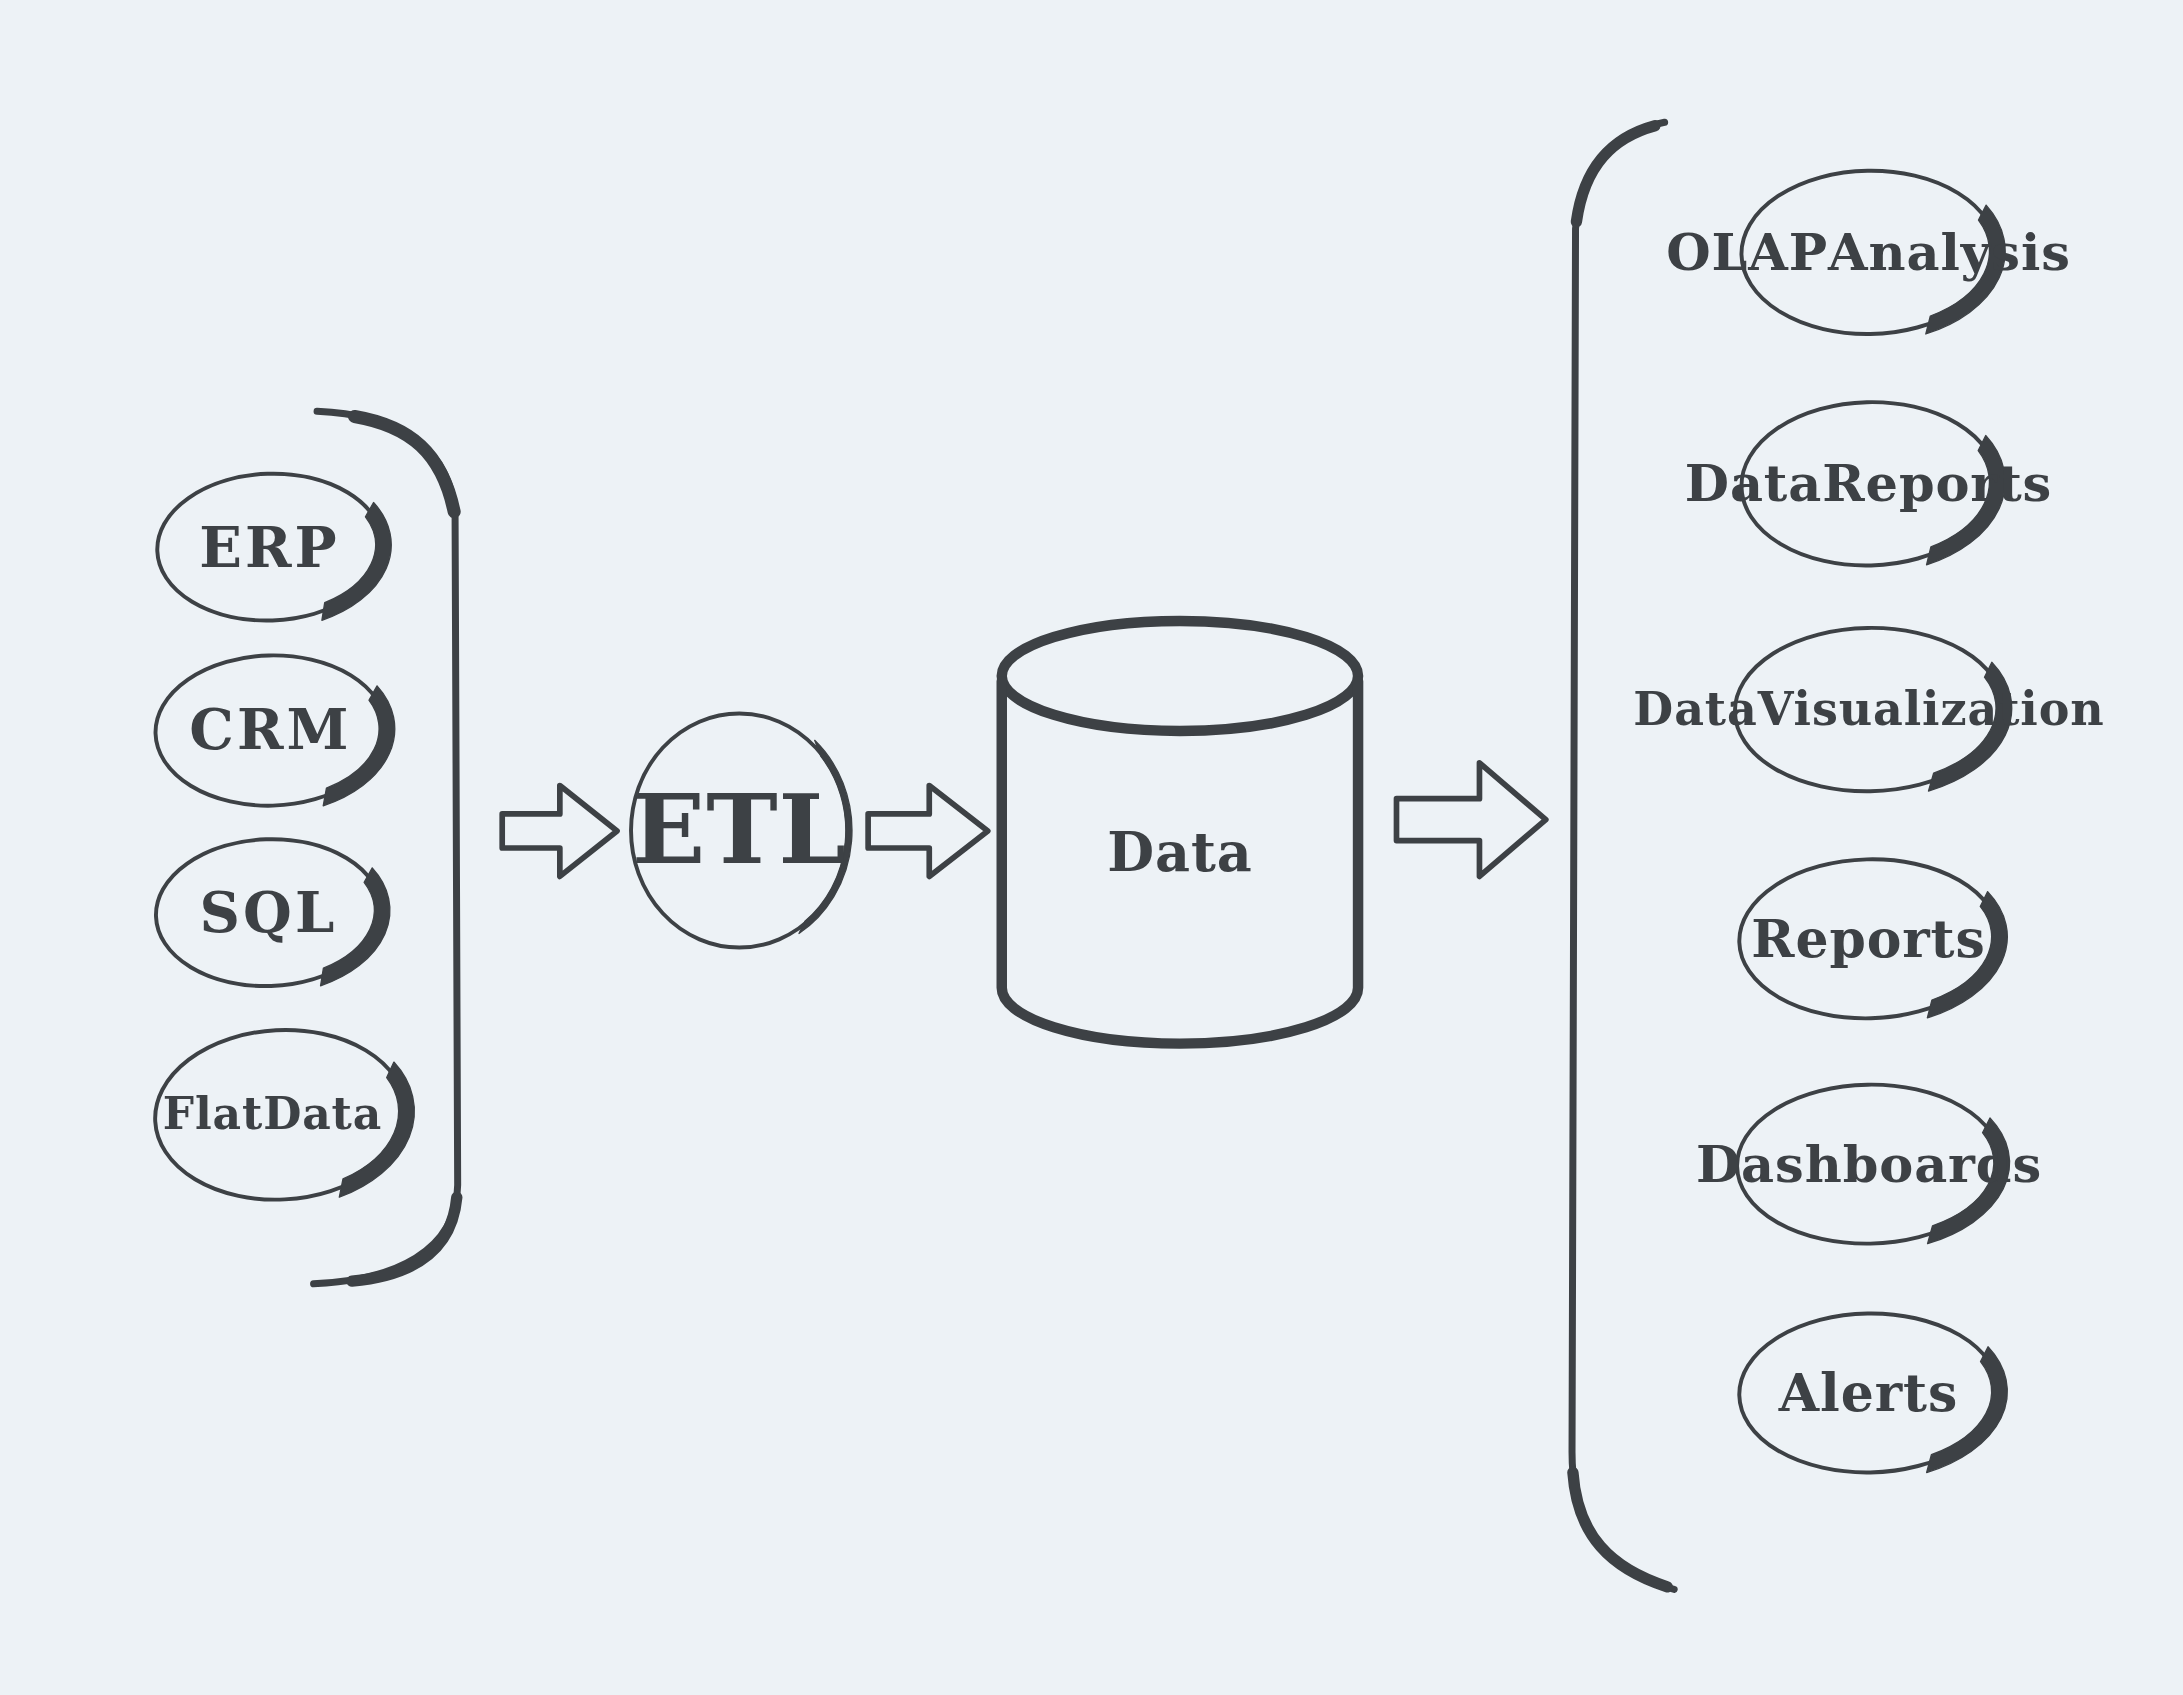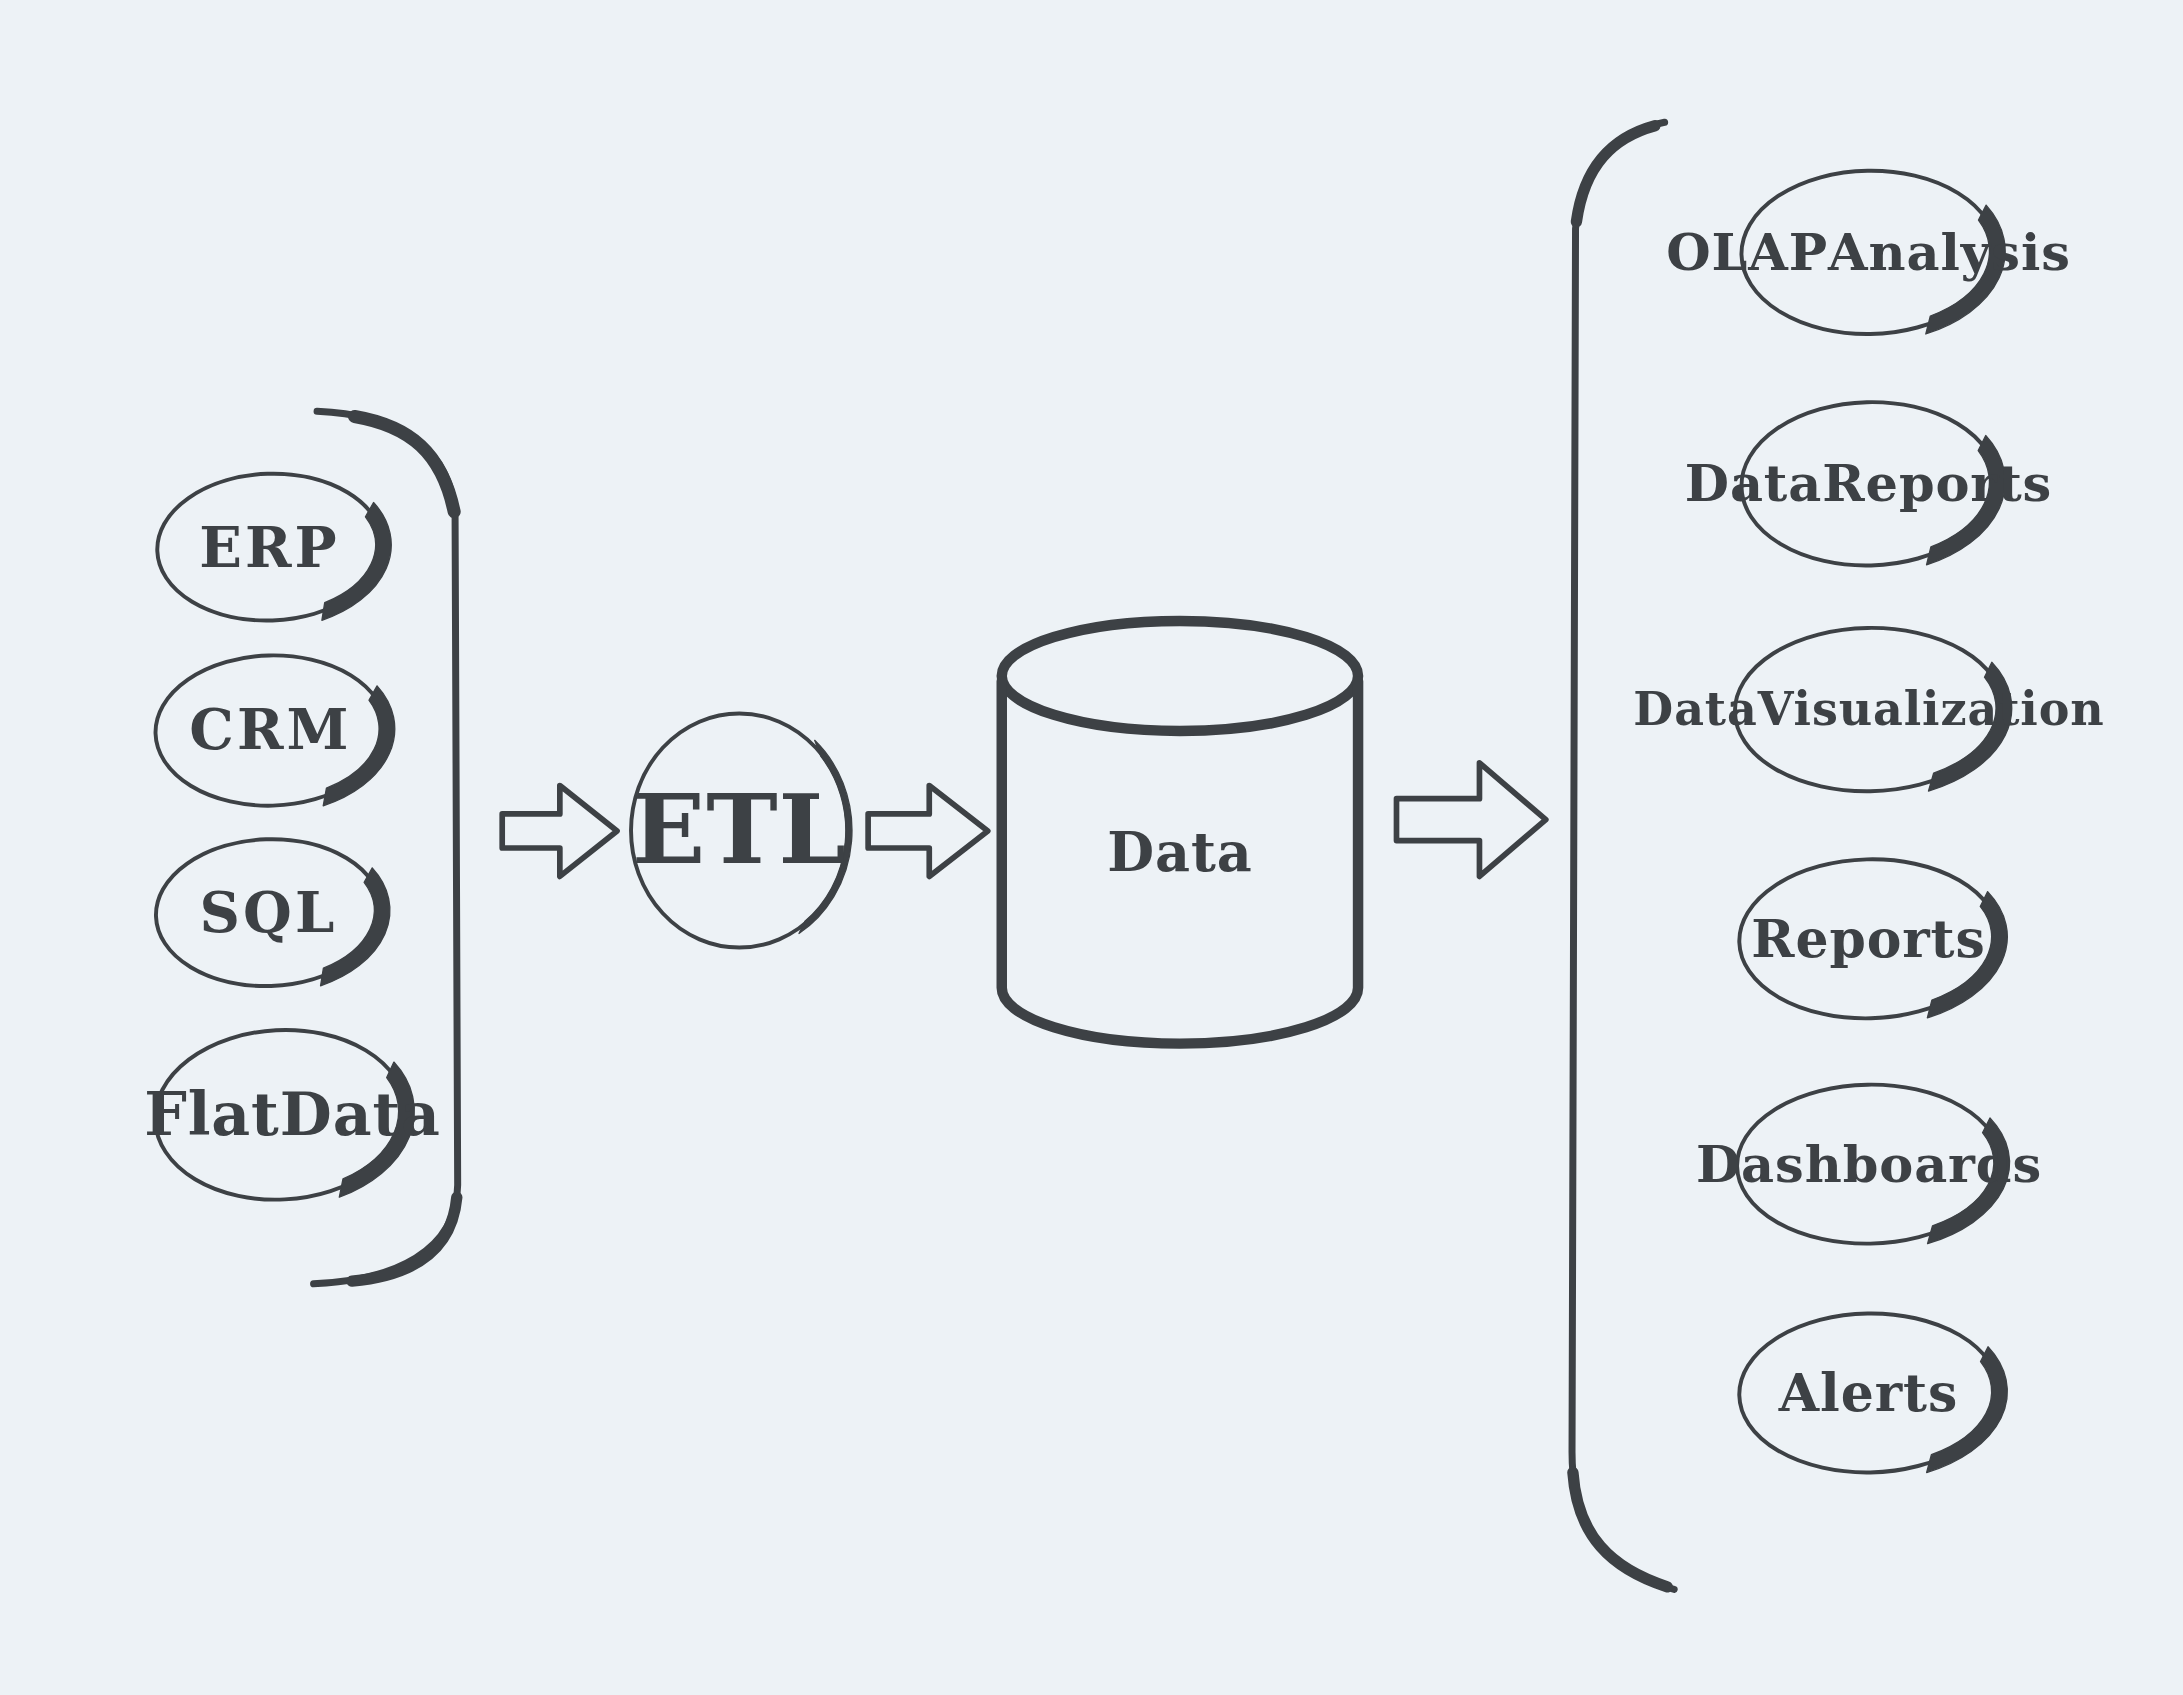--- a/index.html
+++ b/index.html
@@ -117,21 +117,21 @@
     <span></span>
   </div>
   <div class="label caps" style="left:155px;top:655px;width:231px;height:150px;font-size:56px;">
     <span>CRM</span>
     <span></span>
   </div>
   <div class="label caps" style="left:156px;top:839px;width:225px;height:147px;font-size:56px;">
     <span>SQL</span>
     <span></span>
   </div>
-  <div class="label scriptish" style="left:167px;top:1030px;width:251px;height:169px;font-size:60px;">
+  <div class="label scriptish" style="left:147px;top:1030px;width:251px;height:169px;font-size:44px;">
     <span>Flat</span>
     <span>Data</span>
   </div>
 
   <div class="label scriptish" style="left:631px;top:713px;width:217px;height:234px;font-size:96px;">
     <span>ETL</span>
   </div>
 
   <div class="label scriptish" style="left:1001px;top:748px;width:358px;height:210px;font-size:54px;">
     <span>Data</span>

